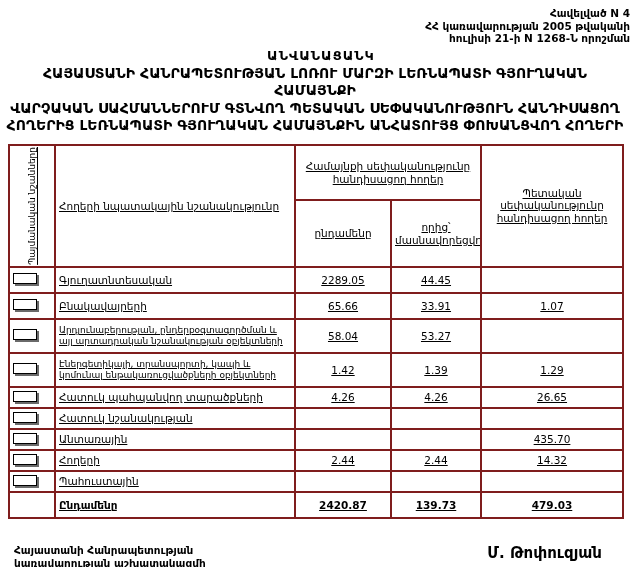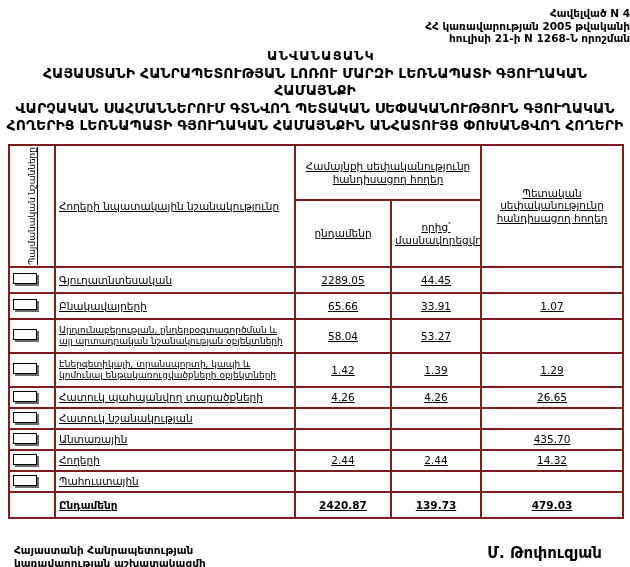--- a/index.html
+++ b/index.html
@@ -122,21 +122,21 @@
 <div class="appendix">
   <div>Հավելված N 4</div>
   <div>ՀՀ կառավարության 2005 թվականի</div>
   <div>հուլիսի 21-ի N 1268-Ն որոշման</div>
 </div>
 
 <div class="doc-title">ԱՆՎԱՆԱՑԱՆԿ</div>
 
 <div class="doc-subtitle">
   <div>ՀԱՅԱՍՏԱՆԻ ՀԱՆՐԱՊԵՏՈՒԹՅԱՆ ԼՈՌՈՒ ՄԱՐԶԻ ԼԵՌՆԱՊԱՏԻ ԳՅՈՒՂԱԿԱՆ ՀԱՄԱՅՆՔԻ</div>
-  <div>ՎԱՐՉԱԿԱՆ ՍԱՀՄԱՆՆԵՐՈՒՄ ԳՏՆՎՈՂ ՊԵՏԱԿԱՆ ՍԵՓԱԿԱՆՈՒԹՅՈՒՆ ԳՅՈՒՂԱԿԱՆ</div>
+  <div>ՎԱՐՉԱԿԱՆ ՍԱՀՄԱՆՆԵՐՈՒՄ ԳՏՆՎՈՂ ՊԵՏԱԿԱՆ ՍԵՓԱԿԱՆՈՒԹՅՈՒՆ ՀԱՆԴԻՍԱՑՈՂ</div>
   <div>ՀՈՂԵՐԻՑ ԼԵՌՆԱՊԱՏԻ ԳՅՈՒՂԱԿԱՆ ՀԱՄԱՅՆՔԻՆ ԱՆՀԱՏՈՒՅՑ ՓՈԽԱՆՑՎՈՂ ՀՈՂԵՐԻ</div>
 </div>
 
 <table class="land-table">
   <colgroup>
     <col style="width:46px">
     <col style="width:240px">
     <col style="width:96px">
     <col style="width:90px">
     <col style="width:142px">

